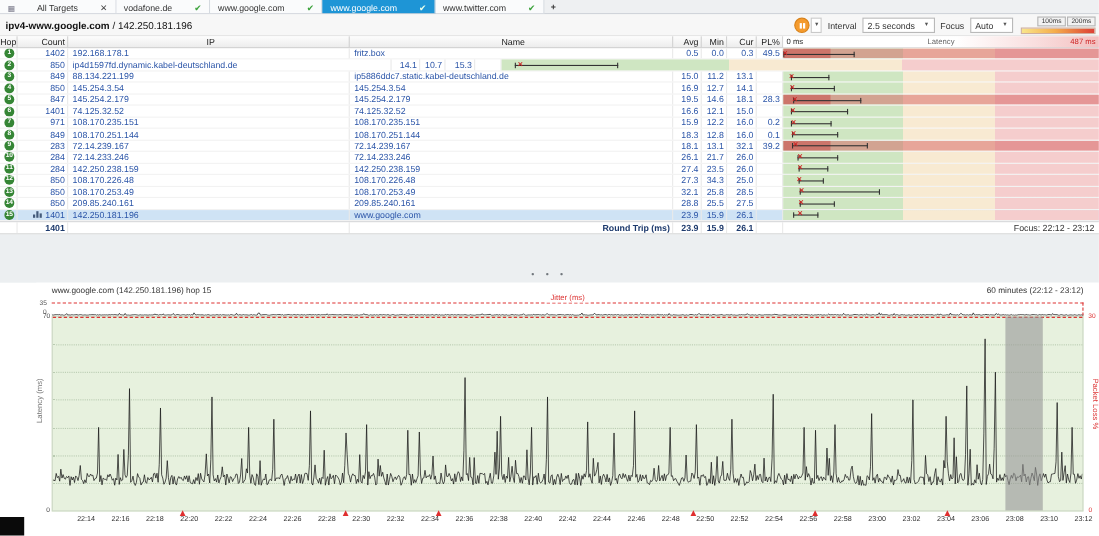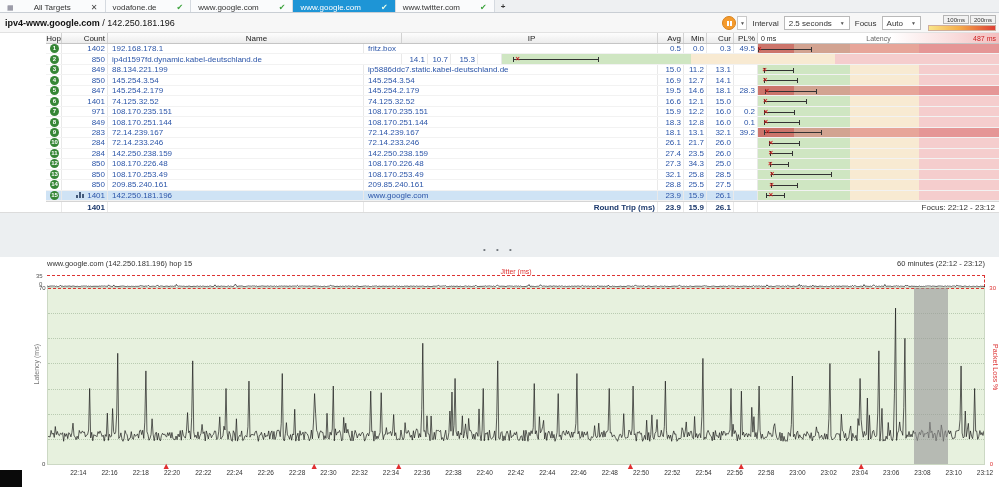--- a/index.html
+++ b/index.html
@@ -27,21 +27,21 @@
   .pause-caret{width:10px;height:14px;border:1px solid #c9c9c9;background:#fff;font-size:5px;display:flex;align-items:center;justify-content:center;color:#555;margin-left:1px;}
   .select{height:14px;border:1px solid #b9b9b9;background:#fff;display:flex;align-items:center;padding:0 4px;gap:8px;font-size:8px;}
   .select .caret{color:#555;font-size:5px;}
   .ctl-label{color:#333;}
   .scale-widget{position:absolute;right:3px;top:2px;width:68px;}
   .scale-btns{display:flex;justify-content:flex-end;gap:1px;}
   .scale-btn{border:1px solid #b5b5b5;background:#f2f2f2;font-size:6px;padding:0 3px;height:9px;line-height:8px;color:#333;}
   .scale-grad{margin-top:1px;height:6px;background:linear-gradient(90deg,#f9e58a,#f5ae4c 45%,#dd3f36);border:1px solid #cfae9d;}
 
   
-  .grid{position:absolute;left:0;top:33px;right:0;margin-left:46px;}
+  .grid{position:absolute;left:0;top:33px;right:0;}
   .cell{display:flex;align-items:center;height:100%;overflow:hidden;white-space:nowrap;border-right:1px solid #e9e9e9;}
   .right{justify-content:flex-end;padding-right:2px;}
   .center{justify-content:center;}
   .c-hop{width:16px;}
   .c-count{width:46px;}
   .c-ip{width:256px;padding-left:4px;}
   .c-name{width:294px;padding-left:4px;}
   .c-avg{width:26px;}
   .c-min{width:23px;}
   .c-cur{width:27px;}
@@ -167,22 +167,22 @@
         <div class="scale-btn">200ms</div>
       </div>
       <div class="scale-grad"></div>
     </div>
   </div>
 
   <div class="grid">
     <div class="ghead">
       <div class="cell c-hop center">Hop</div>
       <div class="cell c-count right">Count</div>
+      <div class="cell c-ip center">IP</div>
       <div class="cell c-name center">Name</div>
-      <div class="cell c-ip center">IP</div>
       <div class="cell c-avg right">Avg</div>
       <div class="cell c-min right">Min</div>
       <div class="cell c-cur right">Cur</div>
       <div class="cell c-pl right">PL%</div>
       <div class="lat-head">
         <span class="lat-0">0 ms</span>
         <span class="lat-mid">Latency</span>
         <span class="lat-487">487 ms</span>
       </div>
     </div>

